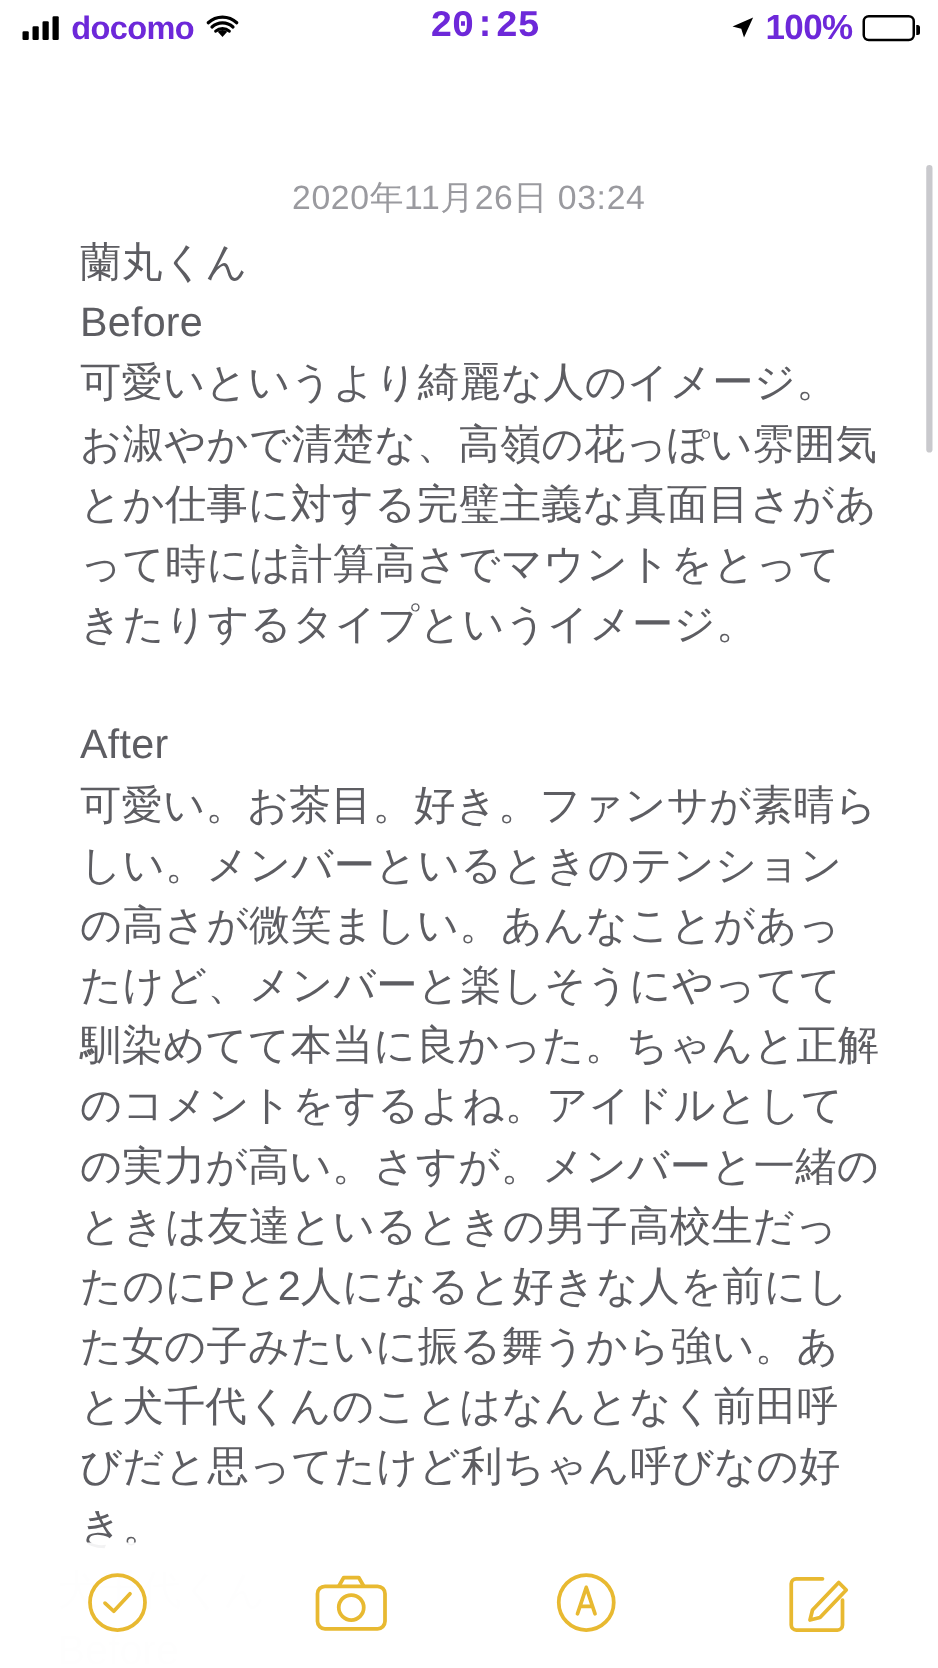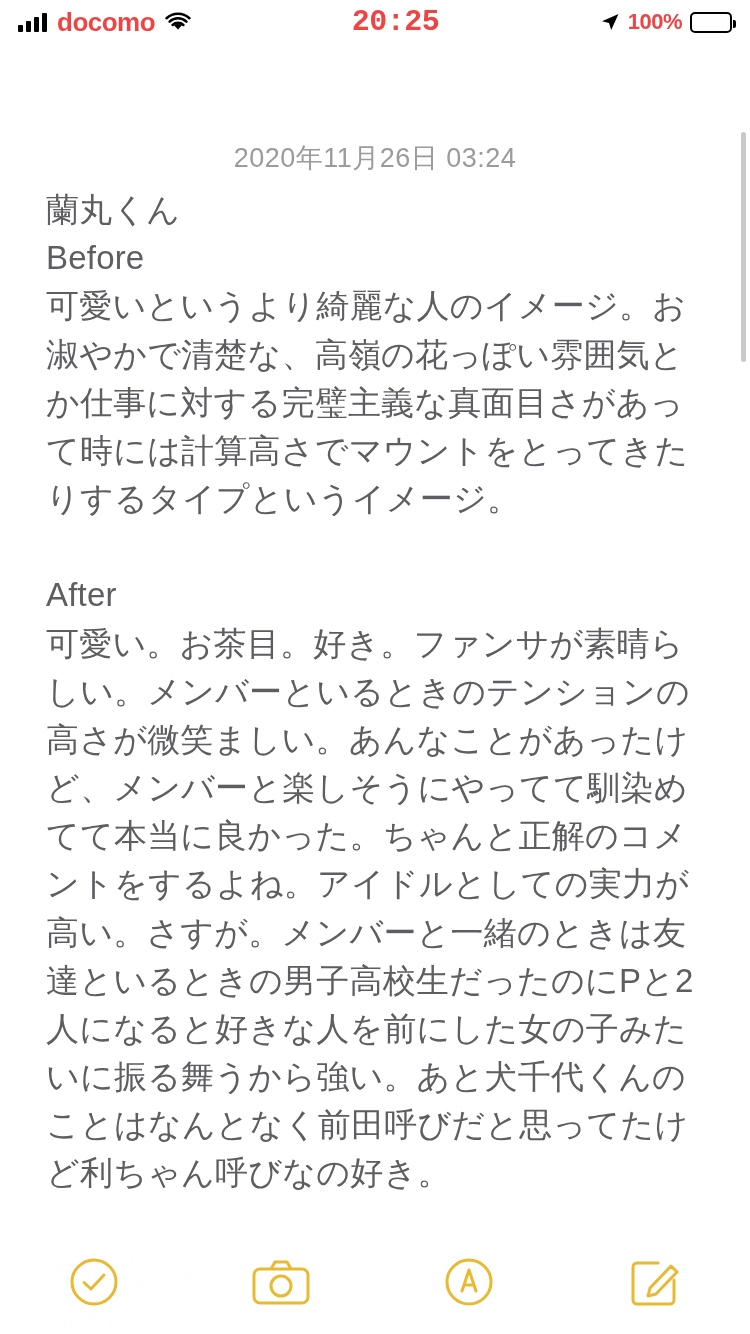--- a/index.html
+++ b/index.html
@@ -16,38 +16,38 @@
     background: #ffffff;
     overflow: hidden;
   }
 
   
   .statusbar {
     position: absolute; top: 0; left: 0;
     width: 750px; height: 44px;
     display: flex; align-items: center;
     padding: 0 18px;
-    color: #ef4444;
+    color: #6d28d9;
   }
   .sb-left { display: flex; align-items: center; gap: 10px; flex: 0 0 auto; }
   .sb-center { flex: 1 1 auto; text-align: center; }
   .sb-right { display: flex; align-items: center; gap: 8px; flex: 0 0 auto; justify-content: flex-end; }
 
   .signal { display: flex; align-items: flex-end; gap: 3px; height: 20px; }
   .signal i { display: block; width: 5px; background: #000; border-radius: 1px; }
   .signal i:nth-child(1) { height: 7px; }
   .signal i:nth-child(2) { height: 11px; }
   .signal i:nth-child(3) { height: 15px; }
   .signal i:nth-child(4) { height: 19px; }
 
   .carrier { font-size: 26px; font-weight: 700; letter-spacing: -0.5px; line-height: 1; }
 
   .wifi { width: 26px; height: 20px; position: relative; }
   .clock { font-size: 30px; font-weight: 700; letter-spacing: -0.5px; line-height: 1; font-family: Liberation Mono, monospace; }
-  .batt-pct { font-size: 22px; font-weight: 600; letter-spacing: -0.5px; }
+  .batt-pct { font-size: 28px; font-weight: 600; letter-spacing: -0.5px; }
   .loc-arrow { width: 20px; height: 20px; }
   .battery {
     width: 42px; height: 21px; border: 2px solid #000; border-radius: 5px;
     position: relative; padding: 2px;
   }
   .battery::after {
     content: ""; position: absolute; right: -6px; top: 6px;
     width: 3px; height: 8px; background: #000; border-radius: 0 2px 2px 0;
   }
   .battery .fill { background: #000; height: 100%; width: 100%; border-radius: 2px; }
@@ -80,21 +80,21 @@
     padding: 0 0;
   }
   .note-date {
     text-align: center;
     color: #9a9a9f;
     font-size: 27px;
     margin: 18px 0 10px 0;
     letter-spacing: 0.5px;
   }
   .note-text {
-    padding: 0 46px 0 46px;
+    padding: 0 46px 0 64px;
     color: #5d5d62;
     font-size: 33px;
     line-height: 1.46;
     white-space: pre-wrap;
     word-break: break-word;
     letter-spacing: 0.2px;
   }
 
   
   .scroll-ind {

